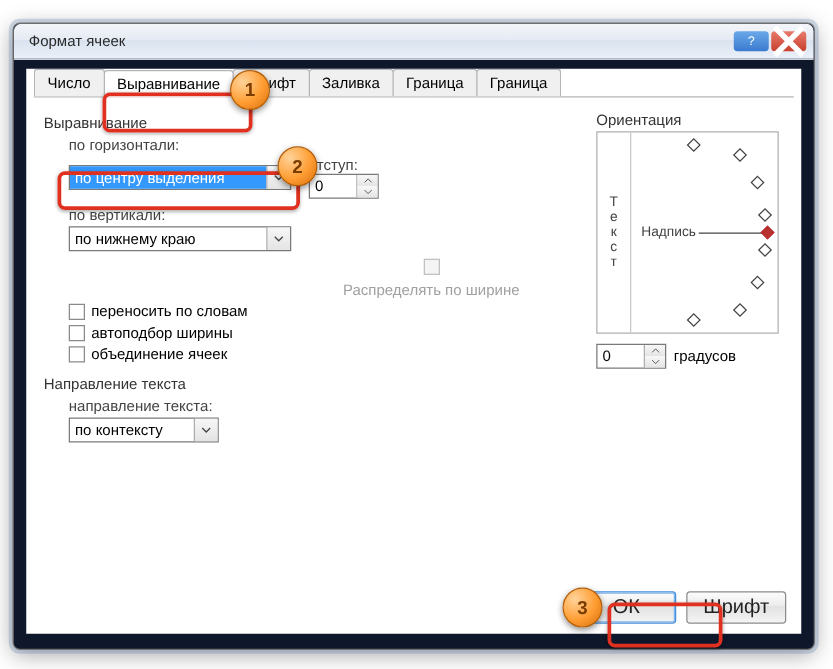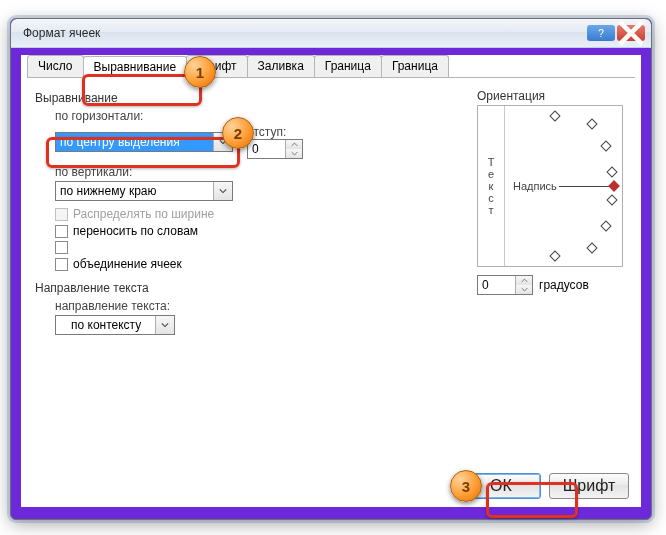--- a/index.html
+++ b/index.html
@@ -10,21 +10,21 @@
     width: 666px;
     height: 535px;
     position: relative;
   }
   .window {
     position: absolute;
     left: 10px;
     top: 18px;
     width: 640px;
     height: 500px;
-    background: #6d28d9;
+    background: #0f172a;
     border: 1px solid #707070;
     border-radius: 6px;
     box-shadow: 0 0 0 3px rgba(80,120,170,0.25), 0 4px 18px rgba(0,0,0,0.35);
     overflow: visible;
   }
   .titlebar {
     height: 28px;
     background: linear-gradient(#f3f5f9, #e5ebf4 45%, #d9e2ef 46%, #eaf0f8);
     border-bottom: 1px solid #c8ced9;
     border-radius: 6px 6px 0 0;
@@ -346,41 +346,42 @@
         <div class="dropdown" style="width:178px; margin-top:2px;">
           <div class="dd-text">по нижнему краю</div>
           <div class="dd-btn">
             <svg viewBox="0 0 10 10">
                 <path d="M1 3 L5 7 L9 3" fill="none" stroke="#444" stroke-width="1.3"></path>
               </svg>
           </div>
         </div>
       </div>
 
-      <div class="checkbox-row" style="margin-top:6px;">
+      <div class="checkbox-row" style="margin-top:6px;flex-direction:column;">
         <div class="cb disabled"></div>
         <div class="cb-label disabled">Распределять по ширине</div>
       </div>
 
       <div class="checkbox-row">
         <div class="cb"></div>
         <div class="cb-label">переносить по словам</div>
       </div>
       <div class="checkbox-row">
         <div class="cb"></div>
+        <div class="cb-label">автоподбор ширины</div>
       </div>
       <div class="checkbox-row">
         <div class="cb"></div>
         <div class="cb-label">объединение ячеек</div>
       </div>
 
       <div class="group-title" style="margin-top:10px;">Направление текста</div>
       <div class="field">
         <div class="label">направление текста:</div>
-        <div class="dropdown" style="width:120px; margin-top:2px;padding-left:11px;">
+        <div class="dropdown" style="width:120px; margin-top:2px;">
           <div class="dd-text">по контексту</div>
           <div class="dd-btn">
             <svg viewBox="0 0 10 10">
                 <path d="M1 3 L5 7 L9 3" fill="none" stroke="#444" stroke-width="1.3"></path>
               </svg>
           </div>
         </div>
       </div>
 
       <div class="orient-frame">

